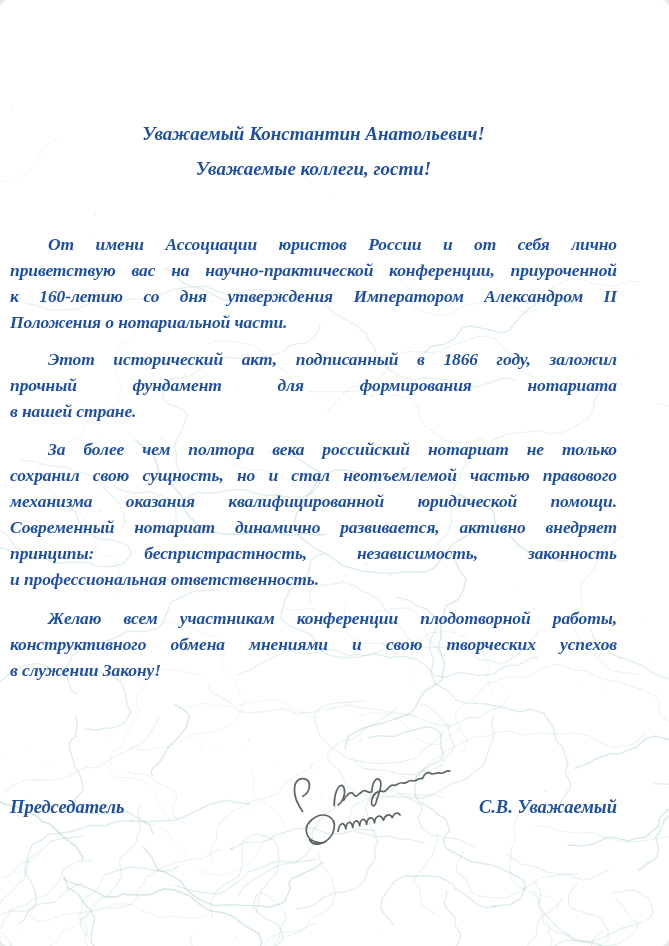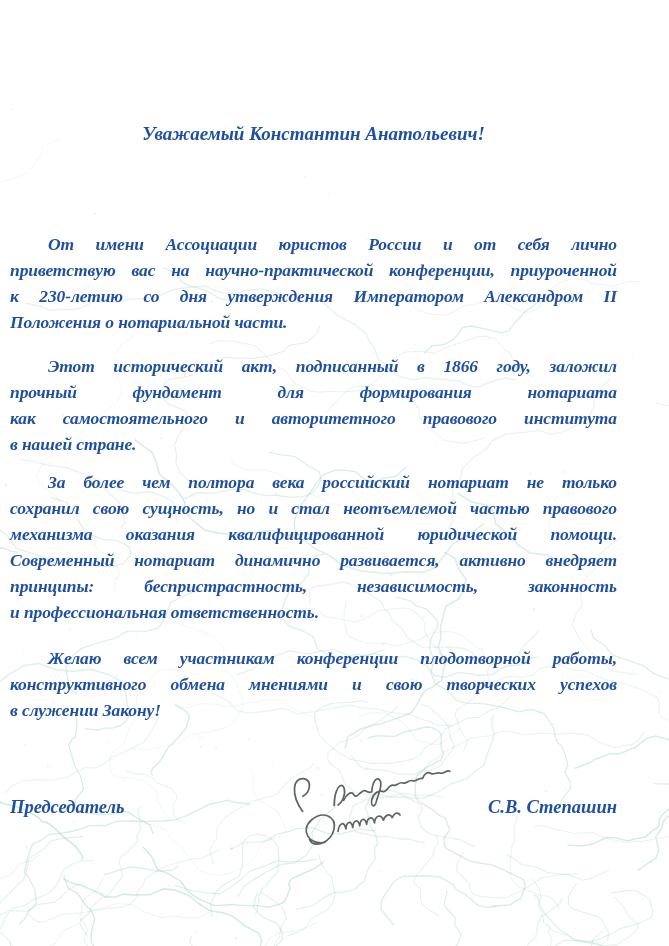--- a/index.html
+++ b/index.html
@@ -7,20 +7,21 @@
     position: relative;
     width: 669px;
     height: 946px;
     margin: 0 auto;
     background: var(--paper, #ffffff);
     overflow: hidden;
     font-family: "Liberation Serif", "DejaVu Serif", serif;
     font-weight: bold;
     font-style: italic;
     color: var(--text, #1f4f9f);
+    border-radius: 8px;
   }
   svg.watermark {
     position: absolute;
     left: 0; top: 0;
     pointer-events: none;
   }
   .sal {
     position: absolute;
     left: 10px;
     width: 607px;
@@ -304,53 +305,53 @@
       <circle cx="62.5" cy="415.6" r="1.28" fill="#a9d3c8" opacity="0.23"></circle>
       <circle cx="247.7" cy="843.7" r="0.88" fill="#a9d3c8" opacity="0.21"></circle>
       <circle cx="511.5" cy="872.4" r="0.77" fill="#a9d3c8" opacity="0.18"></circle>
       <circle cx="491.8" cy="907.8" r="0.83" fill="#a9d3c8" opacity="0.13"></circle>
       <circle cx="565.6" cy="788.8" r="0.86" fill="#a9d3c8" opacity="0.20"></circle>
       <circle cx="184.9" cy="374.5" r="1.13" fill="#a9d3c8" opacity="0.25"></circle>
     </svg>
 
   <div class="sal">
     <div class="sal-line">Уважаемый Константин Анатольевич!</div>
+    <div class="sal-line">Уважаемые коллеги, гости!</div>
   </div>
 
   <div class="letter-body">
       <div class="para" style="margin-top: 12px;">
         <div class="line first">От имени Ассоциации юристов России и от себя лично</div>
         <div class="line">приветствую вас на научно-практической конференции, приуроченной</div>
-        <div class="line">к 230-летию со дня утверждения Императором Александром II</div>
+        <div class="line">к 160-летию со дня утверждения Императором Александром II</div>
         <div class="line last">Положения о нотариальной части.</div>
       </div>
-      <div class="para" style="margin-top: 18px;">
+      <div class="para" style="margin-top: 11px;">
         <div class="line first">Этот исторический акт, подписанный в 1866 году, заложил</div>
         <div class="line">прочный фундамент для формирования нотариата</div>
-        <div class="line">как самостоятельного и авторитетного правового института</div>
         <div class="line last">в нашей стране.</div>
       </div>
       <div class="para" style="">
         <div class="line first">За более чем полтора века российский нотариат не только</div>
         <div class="line">сохранил свою сущность, но и стал неотъемлемой частью правового</div>
         <div class="line">механизма оказания квалифицированной юридической помощи.</div>
         <div class="line">Современный нотариат динамично развивается, активно внедряет</div>
         <div class="line">принципы: беспристрастность, независимость, законность</div>
         <div class="line last">и профессиональная ответственность.</div>
       </div>
-      <div class="para" style="margin-top: 20px;">
+      <div class="para" style="margin-top: 13px;">
         <div class="line first">Желаю всем участникам конференции плодотворной работы,</div>
         <div class="line">конструктивного обмена мнениями и свою творческих успехов</div>
         <div class="line last">в служении Закону!</div>
       </div>
     </div>
 
   <div class="closing">
     <div>Председатель</div>
-    <div>С.В. Степашин</div>
+    <div>С.В. Уважаемый</div>
   </div>
 
   <svg class="handwriting" width="230" height="118" viewBox="0 0 230 118">
     <g transform="rotate(-7 120 45)">
       <path class="hw-stroke" d="M42,62 C32,44 36,26 48,30 C55,33 52,44 44,47"></path>
       <path class="hw-stroke" d="M74,60 C76,44 84,36 86,44 C87,51 82,58 78,60"></path>
       <path class="hw-stroke" d="M84,56 C88,50 93,47 95,52 C97,56 101,50 105,49 C108,48 109,53 113,51
                                  C115,40 121,35 123,42 C124,48 118,56 116,62 C114,67 110,66 112,59
                                  C114,53 120,50 124,52 C128,54 131,45 135,47 C138,49 141,44 145,46
                                  C148,48 151,43 155,45 C158,47 161,42 165,44 C167,40 171,37 174,40

